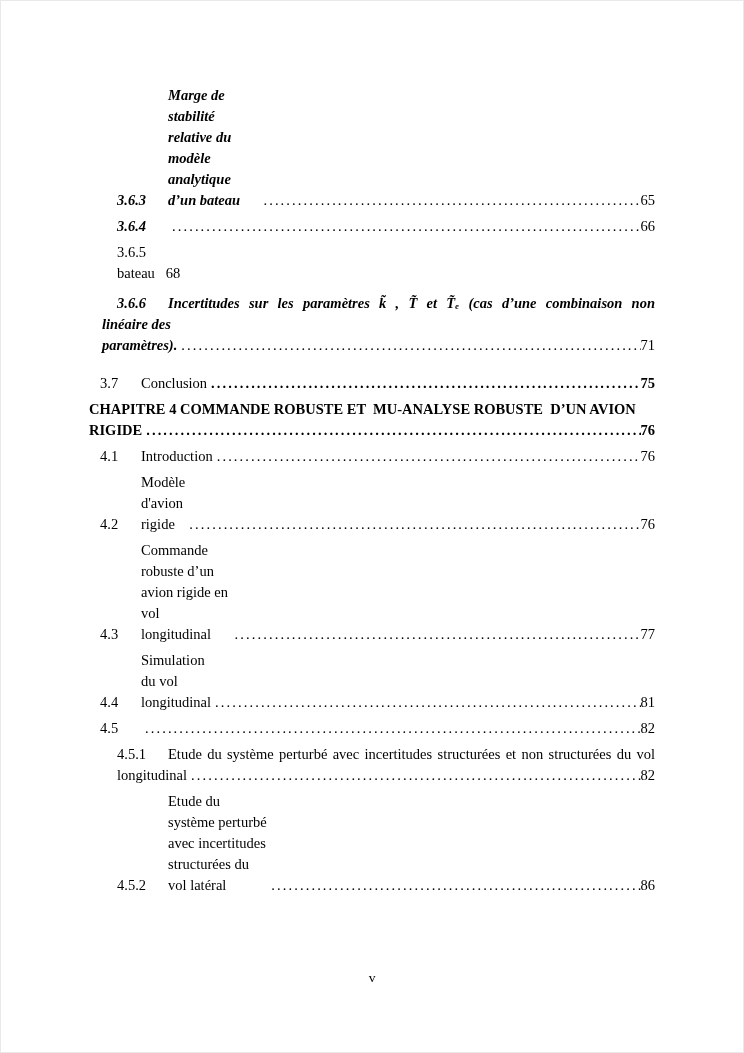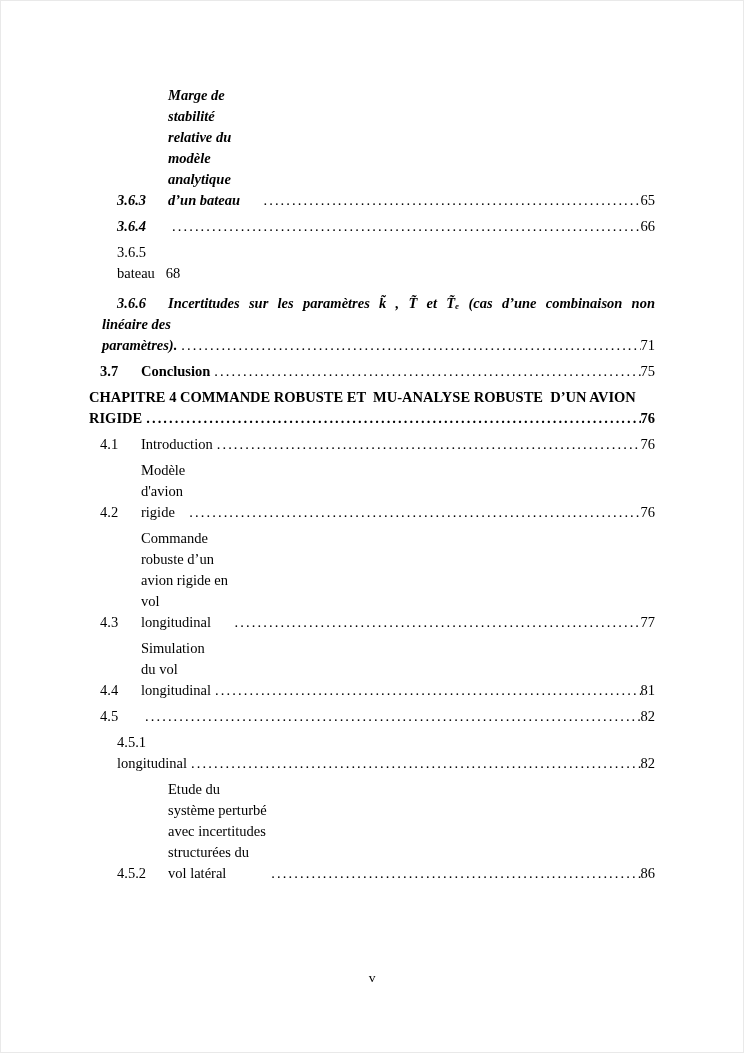--- a/index.html
+++ b/index.html
@@ -40,22 +40,22 @@
     font-style: normal;
   }
   .dots::before {
     content: "...................................................................................................................................................................................................................................................................";
     letter-spacing: 2.1px;
   }
   .pg { flex: 0 0 auto; font-style: normal; white-space: pre; }
   .pg-inline { flex: 0 0 auto; margin-left: 11px; font-style: normal; }
   .emph .num, .emph .text, .emph .jtext { font-weight: 700; font-style: italic; }
   .emph .dots, .emph .pg { font-weight: 400; font-style: normal; }
-  .bold .num, .bold .text { font-weight: 700; }
-  .bold .dots, .bold .pg { font-weight: 400; }
+  .bold .num, .bold .text { font-weight: 400; }
+  .bold .dots, .bold .pg { font-weight: 700; margin-top: 12px; }
   .footer {
     position: absolute;
     left: 0; right: 0; top: 966px;
     text-align: center;
     font-size: 13.5px;
   }
 </style>
 </head>
 <body>
 
@@ -149,20 +149,21 @@
       <div class="entry l2">
         <div class="line first">
           <span class="num">4.5</span>
           <span class="dots"></span>
           <span class="pg">82</span>
         </div>
       </div>
       <div class="entry l3">
         <div class="line first">
           <span class="num">4.5.1</span>
+          <span class="jtext">Etude du système perturbé avec incertitudes structurées et non structurées du vol</span>
         </div>
         <div class="line cont">
           <span class="text">longitudinal</span>
           <span class="dots"></span>
           <span class="pg">82</span>
         </div>
       </div>
       <div class="entry l3">
         <div class="line first">
           <span class="num">4.5.2</span>

